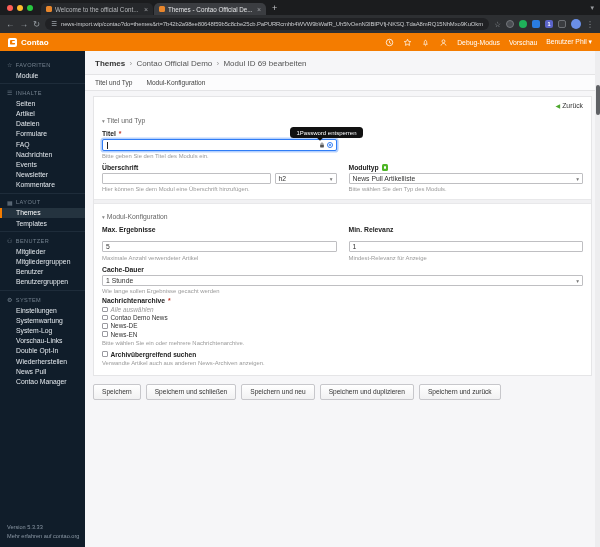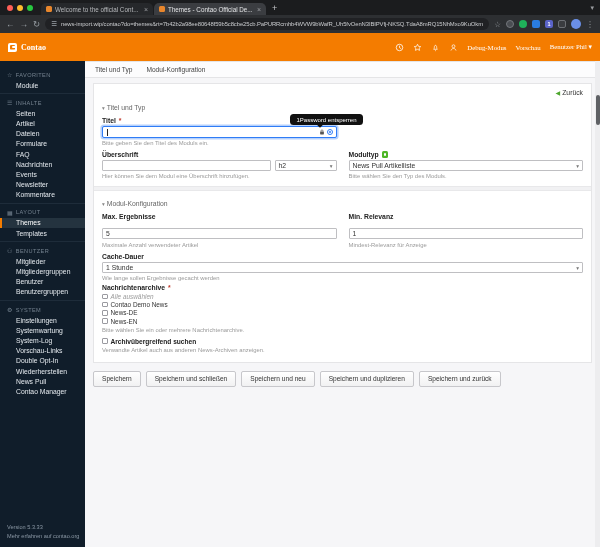--- a/index.html
+++ b/index.html
@@ -29,21 +29,21 @@
   .ext.sq { border-radius:2px; }
   .ext1 { background:#4a4d52; border:1px solid #74777c; }
   .ext2 { background:#1fb25a; }
   .ext3 { background:#2a7de1; }
   .ext4 { background:#5a63c8; color:#fff; font-size:5.5px; font-weight:bold; }
   .ext5 { background:#3a3c40; border:1px solid #6d7075; }
   .avatar { width:10px; height:10px; border-radius:50%; background:#6a8fe8; }
   .kebab { color:#9aa0a6; font-size:8px; }
 
   
-  .appbar { height:28px; background:#f47c00; display:flex; align-items:center; padding:0 8px; flex:0 0 auto;font-family:Liberation Serif, serif; }
+  .appbar { height:18px; background:#f47c00; display:flex; align-items:center; padding:0 8px; flex:0 0 auto; }
   .logo { width:9px; height:9px; background:#fff; border-radius:2px 2px 2px 0; margin-right:4px; position:relative; }
   .logo::after { content:""; position:absolute; inset:2px; border-radius:1px; background:#f47c00; clip-path:polygon(0 0,100% 0,100% 28%,45% 28%,45% 72%,100% 72%,100% 100%,0 100%); }
   .brand { color:#fff; font-size:8px; font-weight:bold; }
   .appbar-right { margin-left:auto; display:flex; align-items:center; gap:9px; }
   .hicon { width:9px; height:9px; display:block; }
   .appbar-link { color:#fff; font-size:6.8px; }
 
   
   .bodyrow { flex:1; display:flex; min-height:0; }
   .sidebar { width:85px; background:#101d2a; color:#dfe5ea; flex:0 0 auto; position:relative; padding-top:5px; }
@@ -233,20 +233,27 @@
         <div class="sitem">Contao Manager</div>
       </div>
       <div class="side-foot">
         <div>Version 5.3.33</div>
         <div>Mehr erfahren auf contao.org</div>
       </div>
     </div>
 
     <div class="main">
 
+      <div class="breadcrumb">
+        <span class="bc-strong">Themes</span>
+        <span class="bc-sep">›</span>
+        <span>Contao Official Demo</span>
+        <span class="bc-sep">›</span>
+        <span>Modul ID 69 bearbeiten</span>
+      </div>
 
       <div class="sectionlinks">
         <span>Titel und Typ</span>
         <span>Modul-Konfiguration</span>
       </div>
 
       <div class="panel">
 
         <div class="backrow">
           <span class="backarrow">◀</span><span>Zurück</span>

